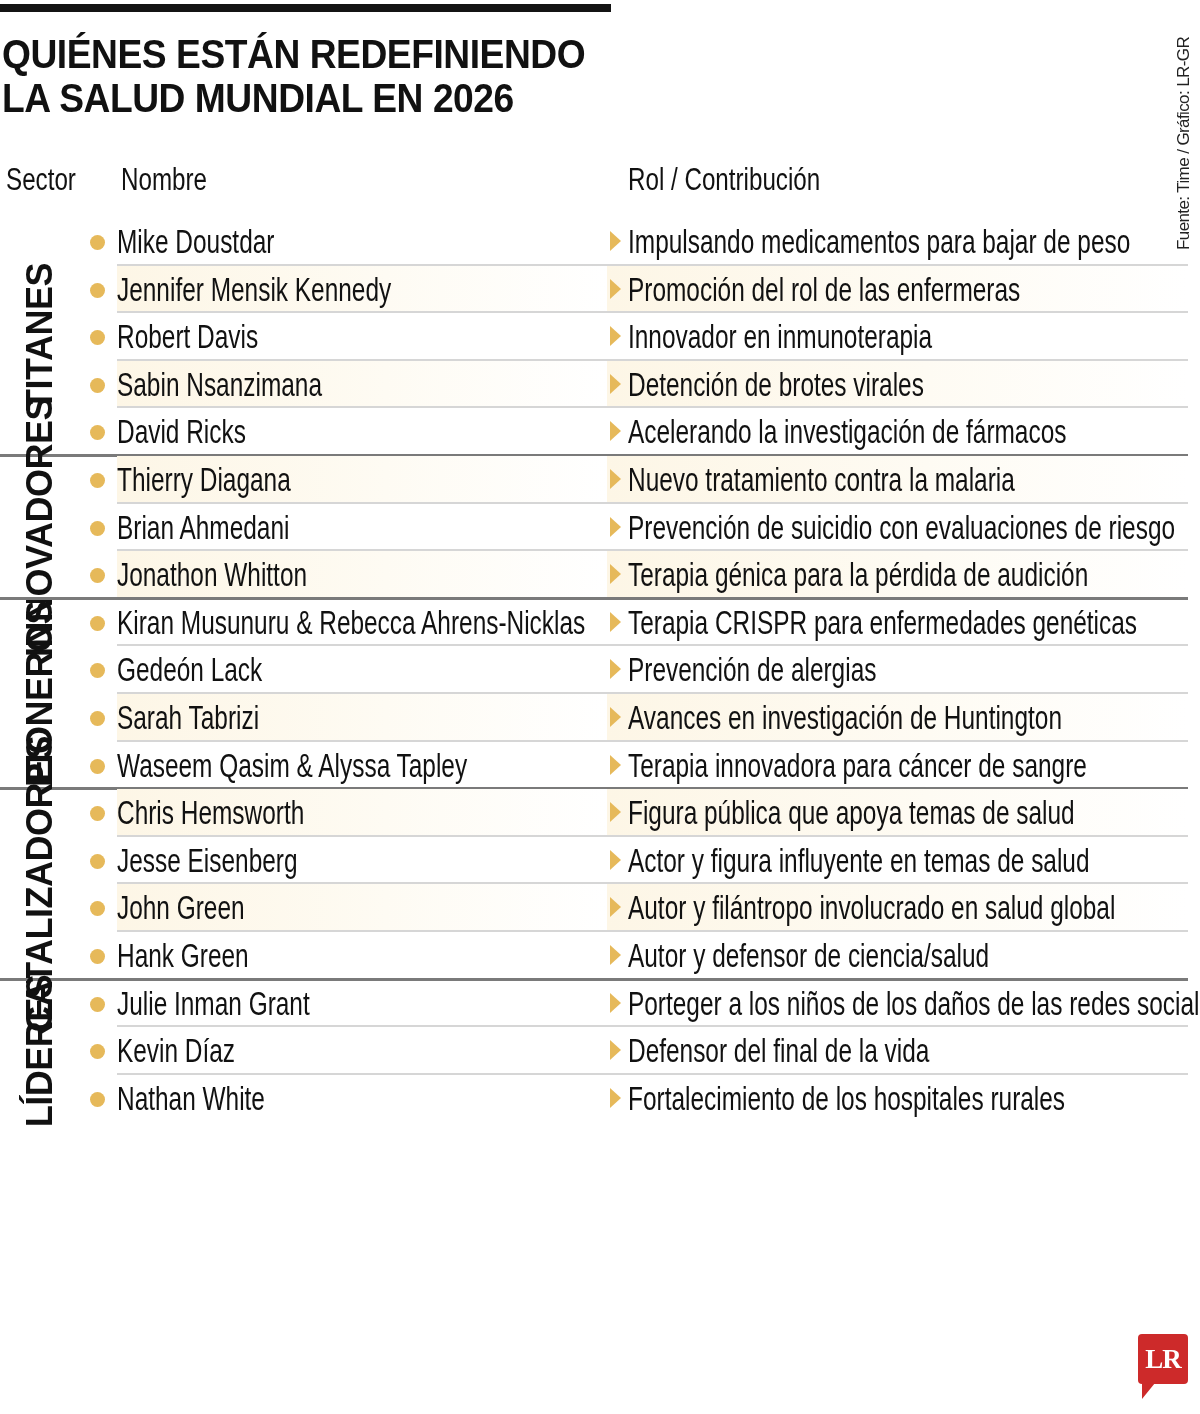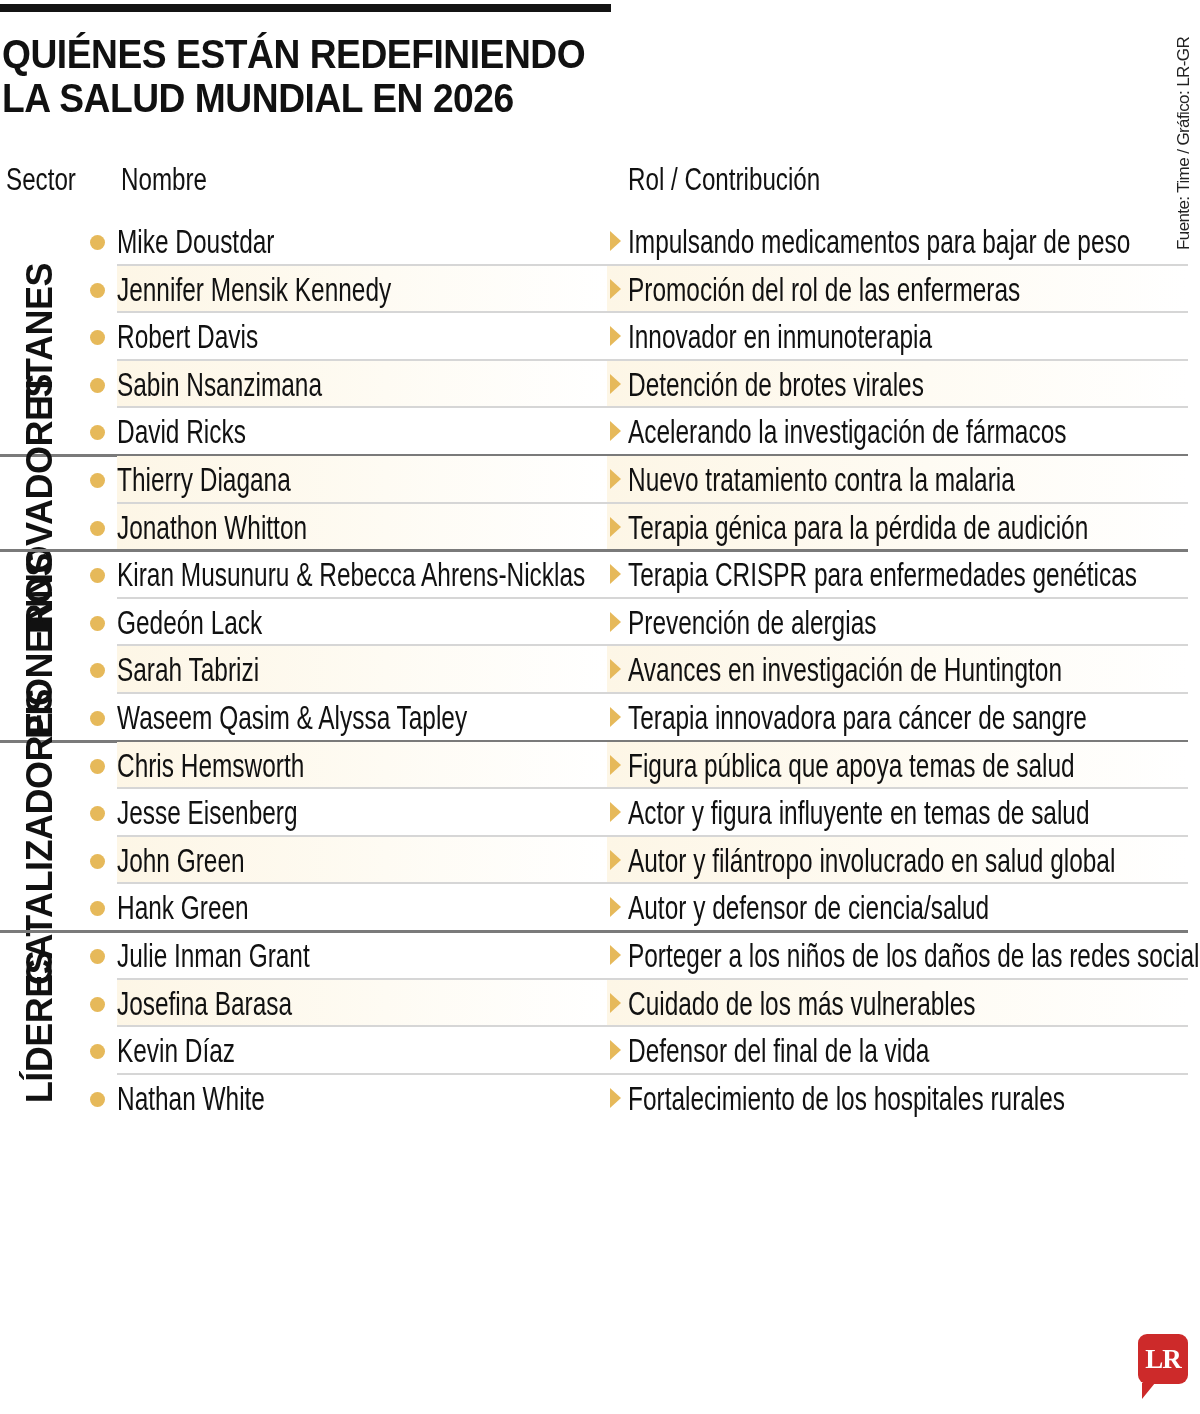--- a/index.html
+++ b/index.html
@@ -45,21 +45,21 @@
     .dot { position: absolute; left: 90px; top: 17px; width: 15px; height: 15px; border-radius: 50%; background: #e6b95a; }
     .name { position: absolute; left: 117px; top: 3px; font-size: 33px; line-height: 42px; color: #111;
       white-space: nowrap; transform: scaleX(0.74); transform-origin: left center; }
     .arrow { position: absolute; left: 610px; top: 13px; width: 0; height: 0;
       border-top: 10px solid transparent; border-bottom: 10px solid transparent; border-left: 11px solid #e6b95a; }
     .role { position: absolute; left: 628px; top: 3px; font-size: 33px; line-height: 42px; color: #111;
       white-space: nowrap; transform: scaleX(0.74); transform-origin: left center; }
     .role .note { font-size: 21px; }
 
     .logo { position: absolute; left: 1138px; top: 1334px; width: 50px; height: 50px;
-      background: #cd2a2a; border-radius: 9px; color: #fff;
+      background: #cd2a2a; border-radius: 4px; color: #fff;
       font-family: "Liberation Serif", serif; font-weight: bold; font-size: 27px; line-height: 50px;
       text-align: center; letter-spacing: -1px; }
     .logo::after { content: ""; position: absolute; left: 4px; bottom: -15px; width: 0; height: 0;
       border-left: 0 solid transparent; border-right: 13px solid transparent; border-top: 16px solid #cd2a2a; }
   </style>
 </head>
 <body>
 
 <div class="top-bar"></div>
 
@@ -132,20 +132,29 @@
       </div>
   <div class="row shade">
         <div class="bg-name"></div>
         <div class="bg-role"></div>
         <div class="rule"></div>
         <span class="dot"></span>
         <span class="name">Thierry Diagana</span>
         <span class="arrow"></span>
         <span class="role"><span>Nuevo tratamiento contra la malaria</span></span>
       </div>
+      <div class="row">
+        <div class="bg-name"></div>
+        <div class="bg-role"></div>
+        <div class="rule"></div>
+        <span class="dot"></span>
+        <span class="name">Brian Ahmedani</span>
+        <span class="arrow"></span>
+        <span class="role"><span>Prevención de suicidio con evaluaciones de riesgo</span></span>
+      </div>
       <div class="row shade">
         <div class="bg-name"></div>
         <div class="bg-role"></div>
         <span class="dot"></span>
         <span class="name">Jonathon Whitton</span>
         <span class="arrow"></span>
         <span class="role"><span>Terapia génica para la pérdida de audición</span></span>
       </div>
       <div class="section-sep" style="bottom: -1px;"></div>
     </div>
@@ -238,29 +247,20 @@
       </div>
   <div class="row">
         <div class="bg-name"></div>
         <div class="bg-role"></div>
         <div class="rule"></div>
         <span class="dot"></span>
         <span class="name">Julie Inman Grant</span>
         <span class="arrow"></span>
         <span class="role"><span>Porteger a los niños de los daños de las redes sociales</span></span>
       </div>
-      <div class="row shade">
-        <div class="bg-name"></div>
-        <div class="bg-role"></div>
-        <div class="rule"></div>
-        <span class="dot"></span>
-        <span class="name">Josefina Barasa</span>
-        <span class="arrow"></span>
-        <span class="role"><span>Cuidado de los más vulnerables</span></span>
-      </div>
       <div class="row">
         <div class="bg-name"></div>
         <div class="bg-role"></div>
         <div class="rule"></div>
         <span class="dot"></span>
         <span class="name">Kevin Díaz</span>
         <span class="arrow"></span>
         <span class="role"><span>Defensor del final de la vida</span></span>
       </div>
       <div class="row">

